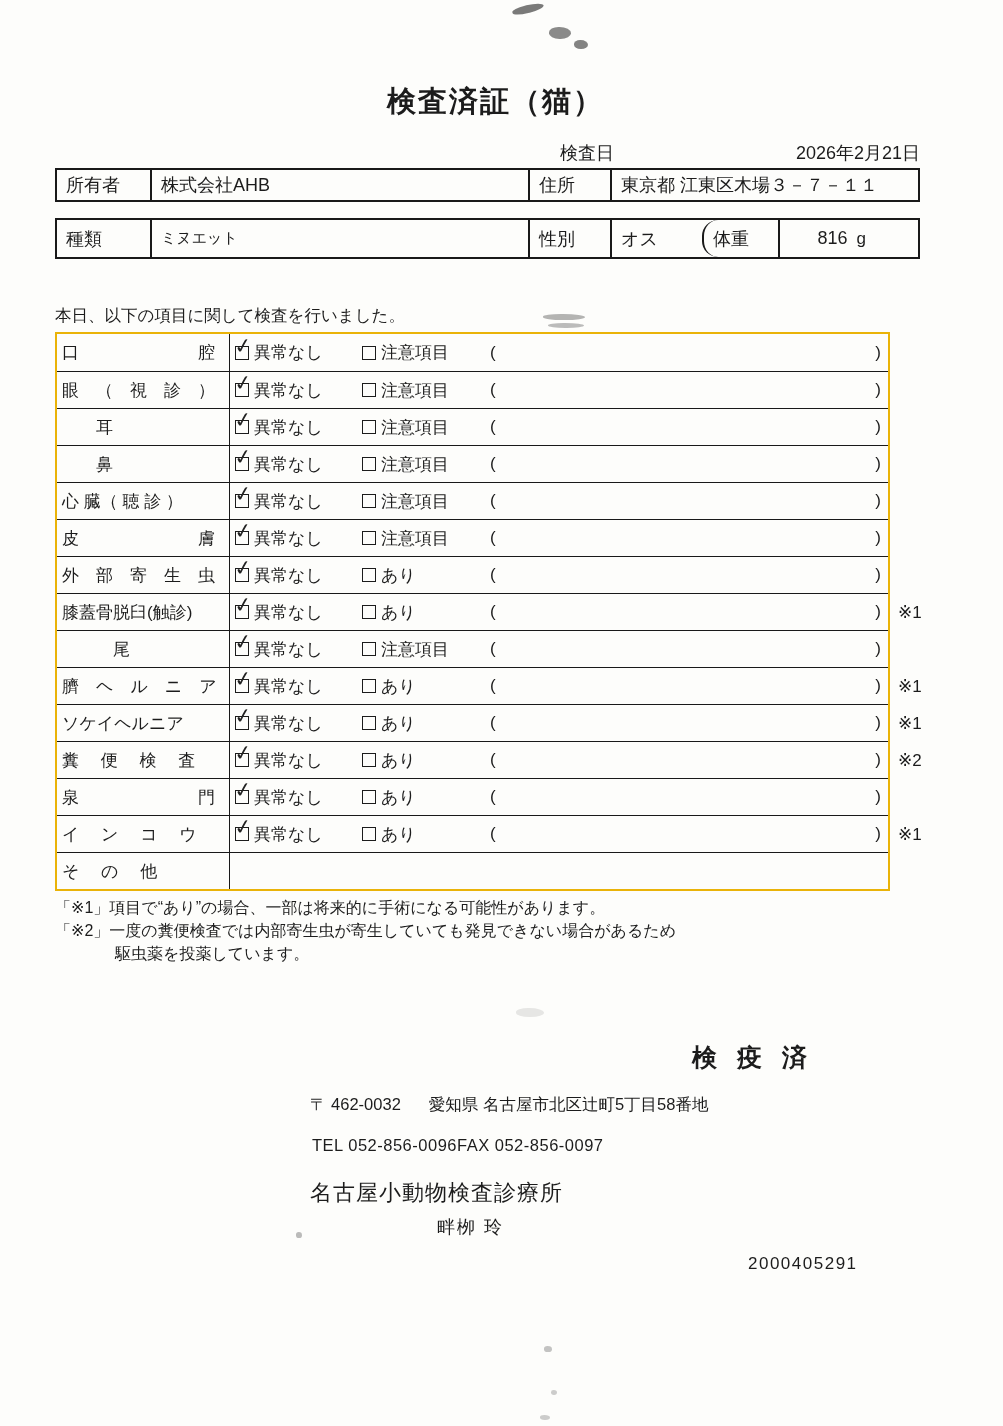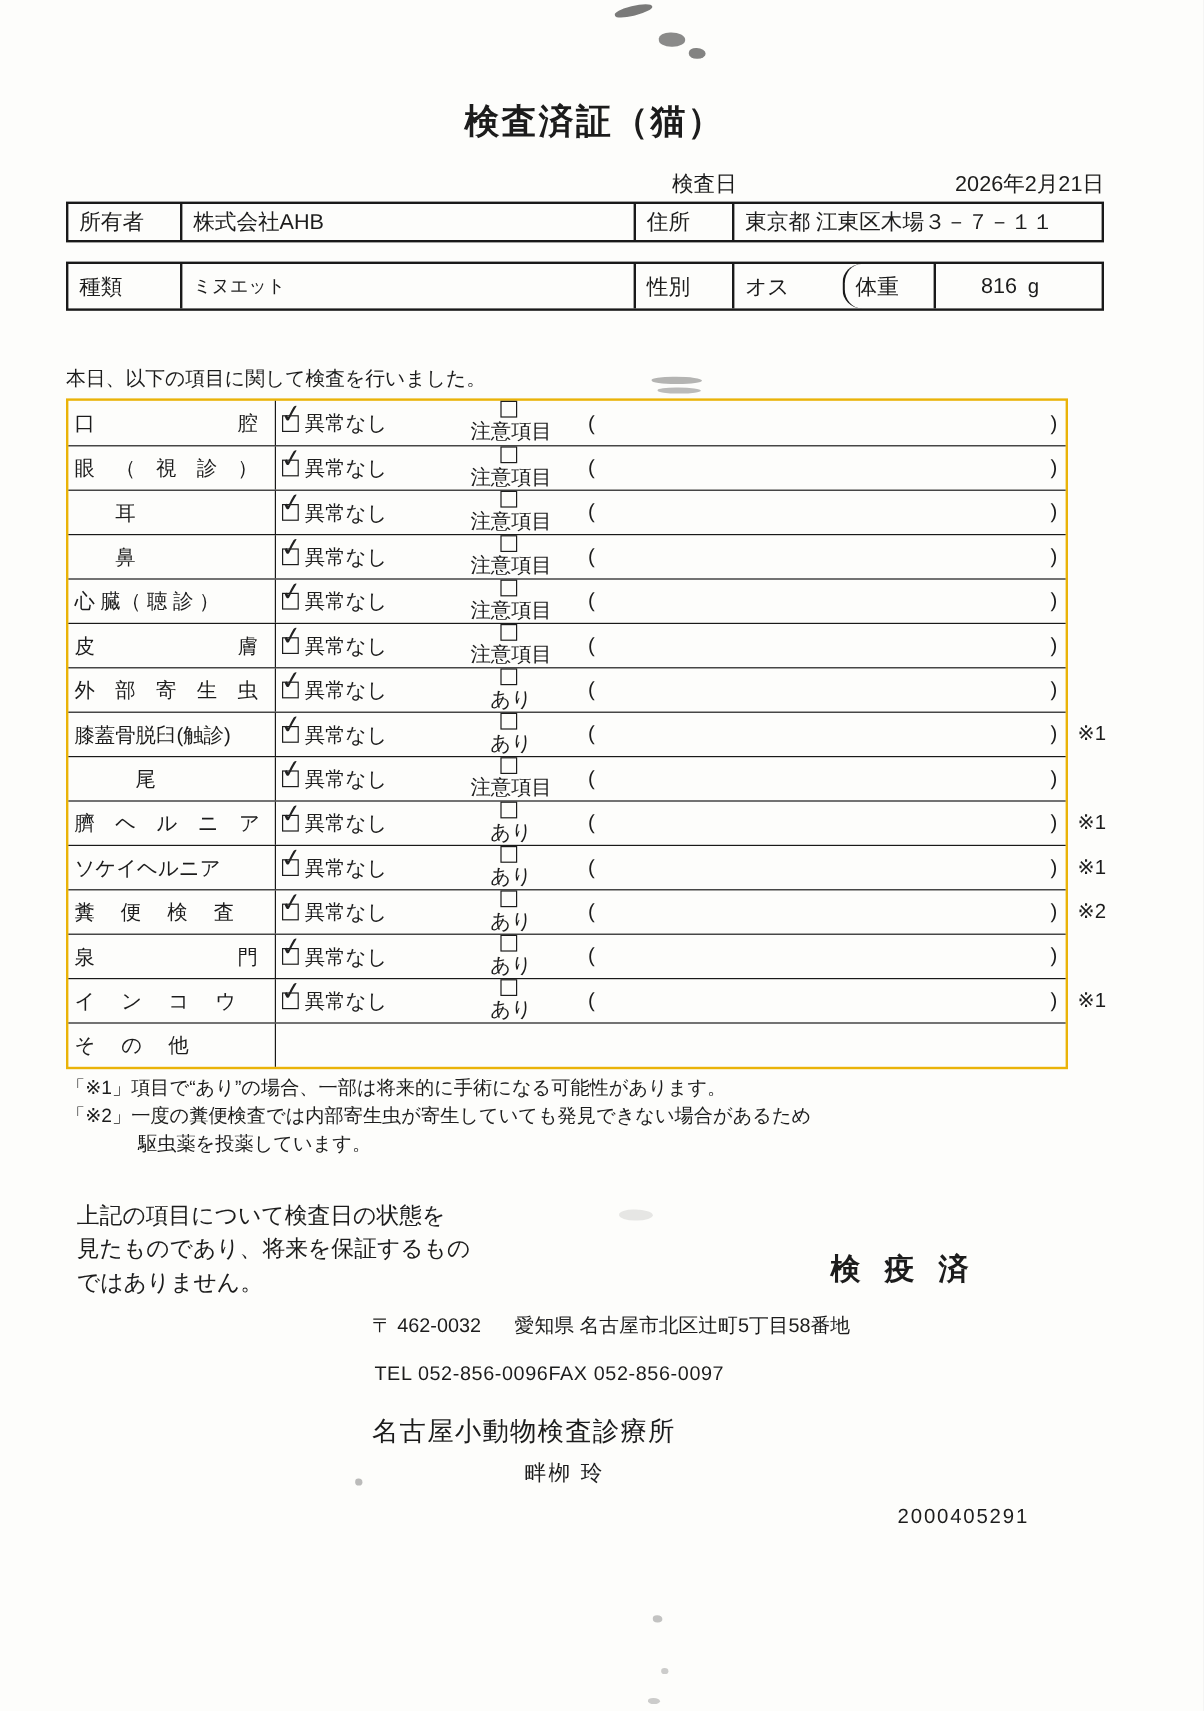--- a/index.html
+++ b/index.html
@@ -53,21 +53,21 @@
   .crow + .crow { border-top:1.5px solid #191919; }
   .clabel {
     width:173px; flex:none;
     border-right:1.5px solid #191919;
     font-size:17px; display:flex; align-items:center;
     padding:0 5px; white-space:pre; overflow:hidden;
   }
   .ccontent { flex:1; display:flex; align-items:center; padding-left:5px; }
   .cgroup { display:flex; align-items:center; }
   .g1 { width:127px; }
-  .g2 { width:128px;flex-direction:column; }
+  .g2 { width:128px; }
   .cb {
     width:14px; height:14px; flex:none;
     border:1.8px solid #1c1c1c;
     position:relative; margin-right:5px;
     background:transparent;
   }
   .tick {
     position:absolute; left:-2px; top:-12px;
     font-size:21px; font-weight:bold; color:#222;
     transform:rotate(-8deg); line-height:1;
@@ -444,23 +444,20 @@
       <div class="mark"></div>
     </div>
   </div>
 
   <div class="abs notes">
     <div>「※1」項目で“あり”の場合、一部は将来的に手術になる可能性があります。</div>
     <div>「※2」一度の糞便検査では内部寄生虫が寄生していても発見できない場合があるため</div>
     <div class="indent">駆虫薬を投薬しています。</div>
   </div>
 
-  <div class="abs disclaimer">上記の項目について検査日の状態を
-見たものであり、将来を保証するもの
-ではありません。</div>
 
   <div class="abs stamp">検疫済</div>
 
   <div class="abs addr-line">
     <span>〒 462-0032</span>
     <span>愛知県 名古屋市北区辻町5丁目58番地</span>
   </div>
 
   <div class="abs tel-line">
     <span>TEL 052-856-0096</span>

